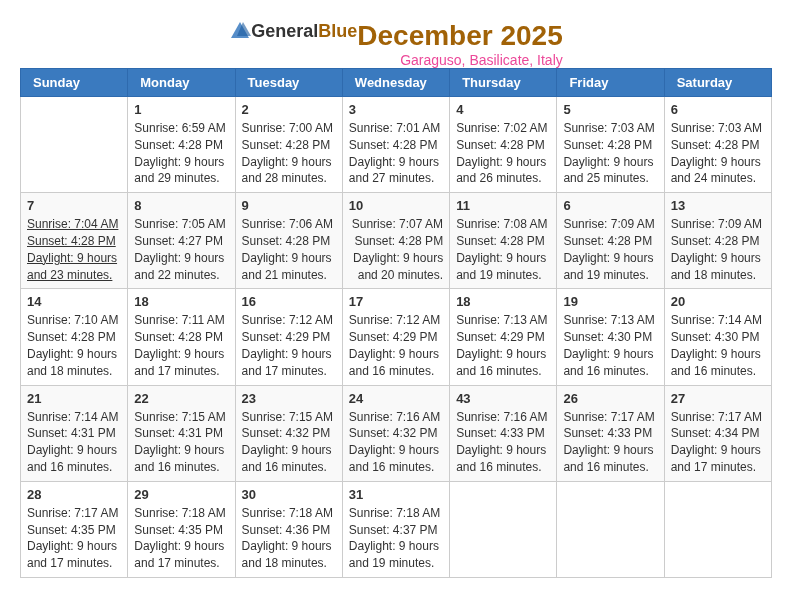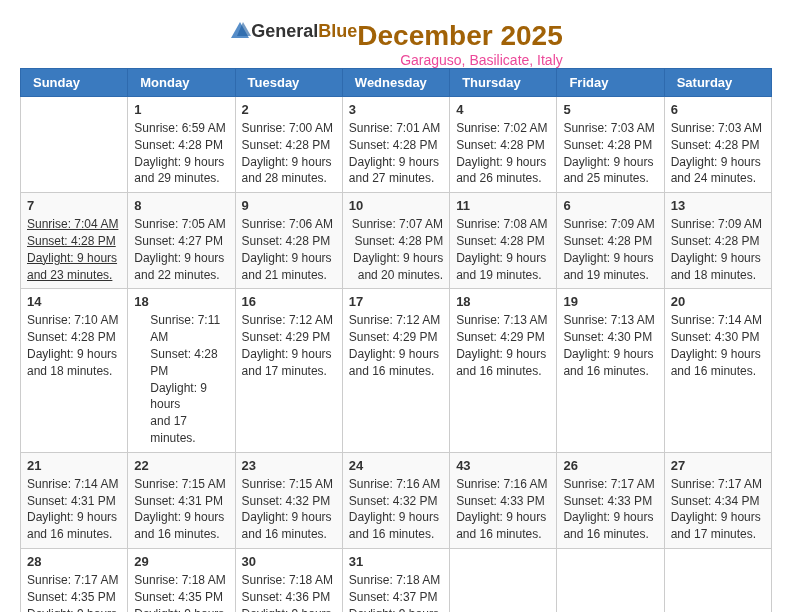--- a/index.html
+++ b/index.html
@@ -214,21 +214,21 @@
       <tr>
         <td>
           <div class="day-number">14</div>
           <div class="day-info" style="white-space: pre-line;">Sunrise: 7:10 AM
 Sunset: 4:28 PM
 Daylight: 9 hours
 and 18 minutes.</div>
         </td>
         <td>
           <div class="day-number">18</div>
-          <div class="day-info" style="white-space: pre-line; margin-left: 16px;">Sunrise: 7:11 AM
+          <div class="day-info" style="white-space: pre-line;">Sunrise: 7:11 AM
 Sunset: 4:28 PM
 Daylight: 9 hours
 and 17 minutes.</div>
         </td>
         <td>
           <div class="day-number">16</div>
           <div class="day-info" style="white-space: pre-line;">Sunrise: 7:12 AM
 Sunset: 4:29 PM
 Daylight: 9 hours
 and 17 minutes.</div>

